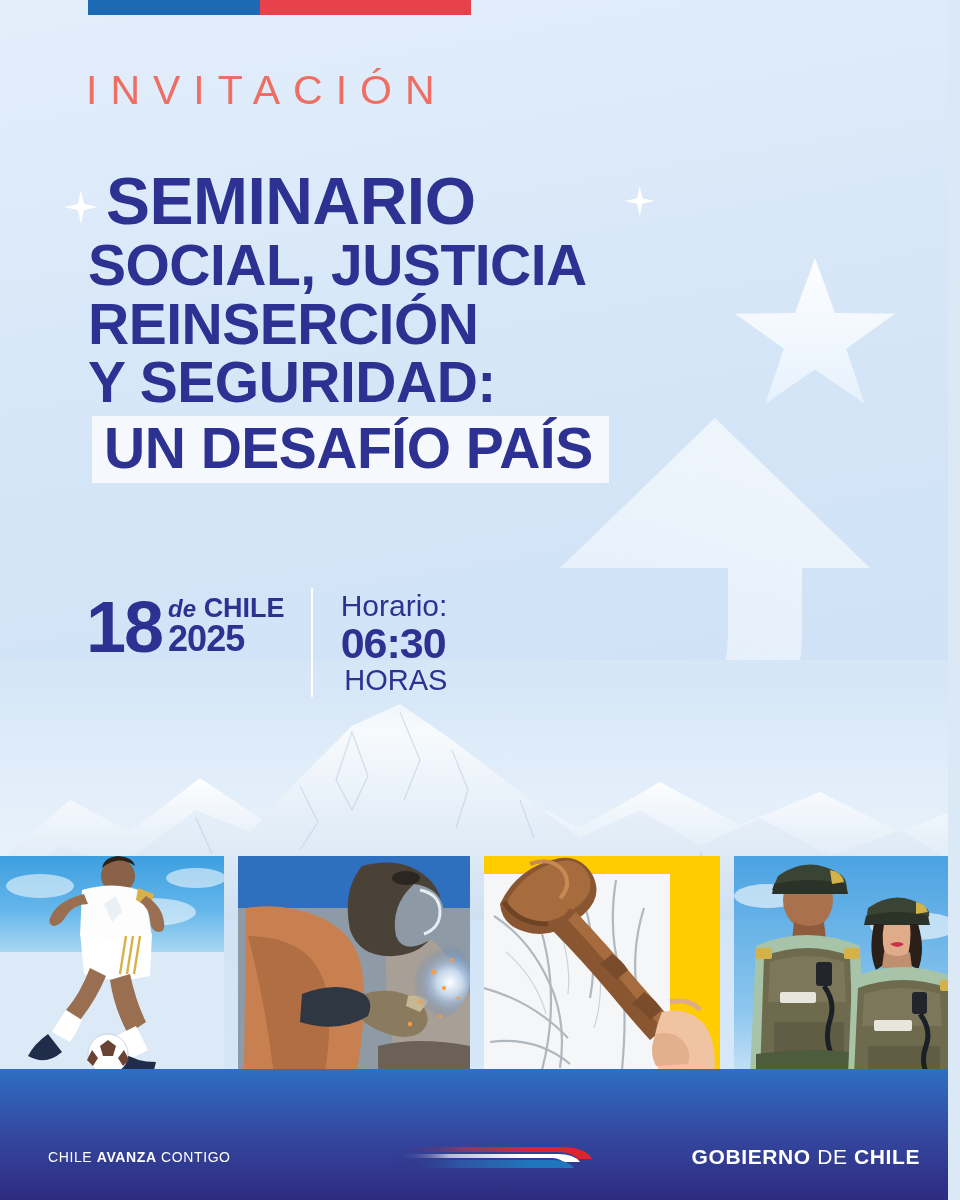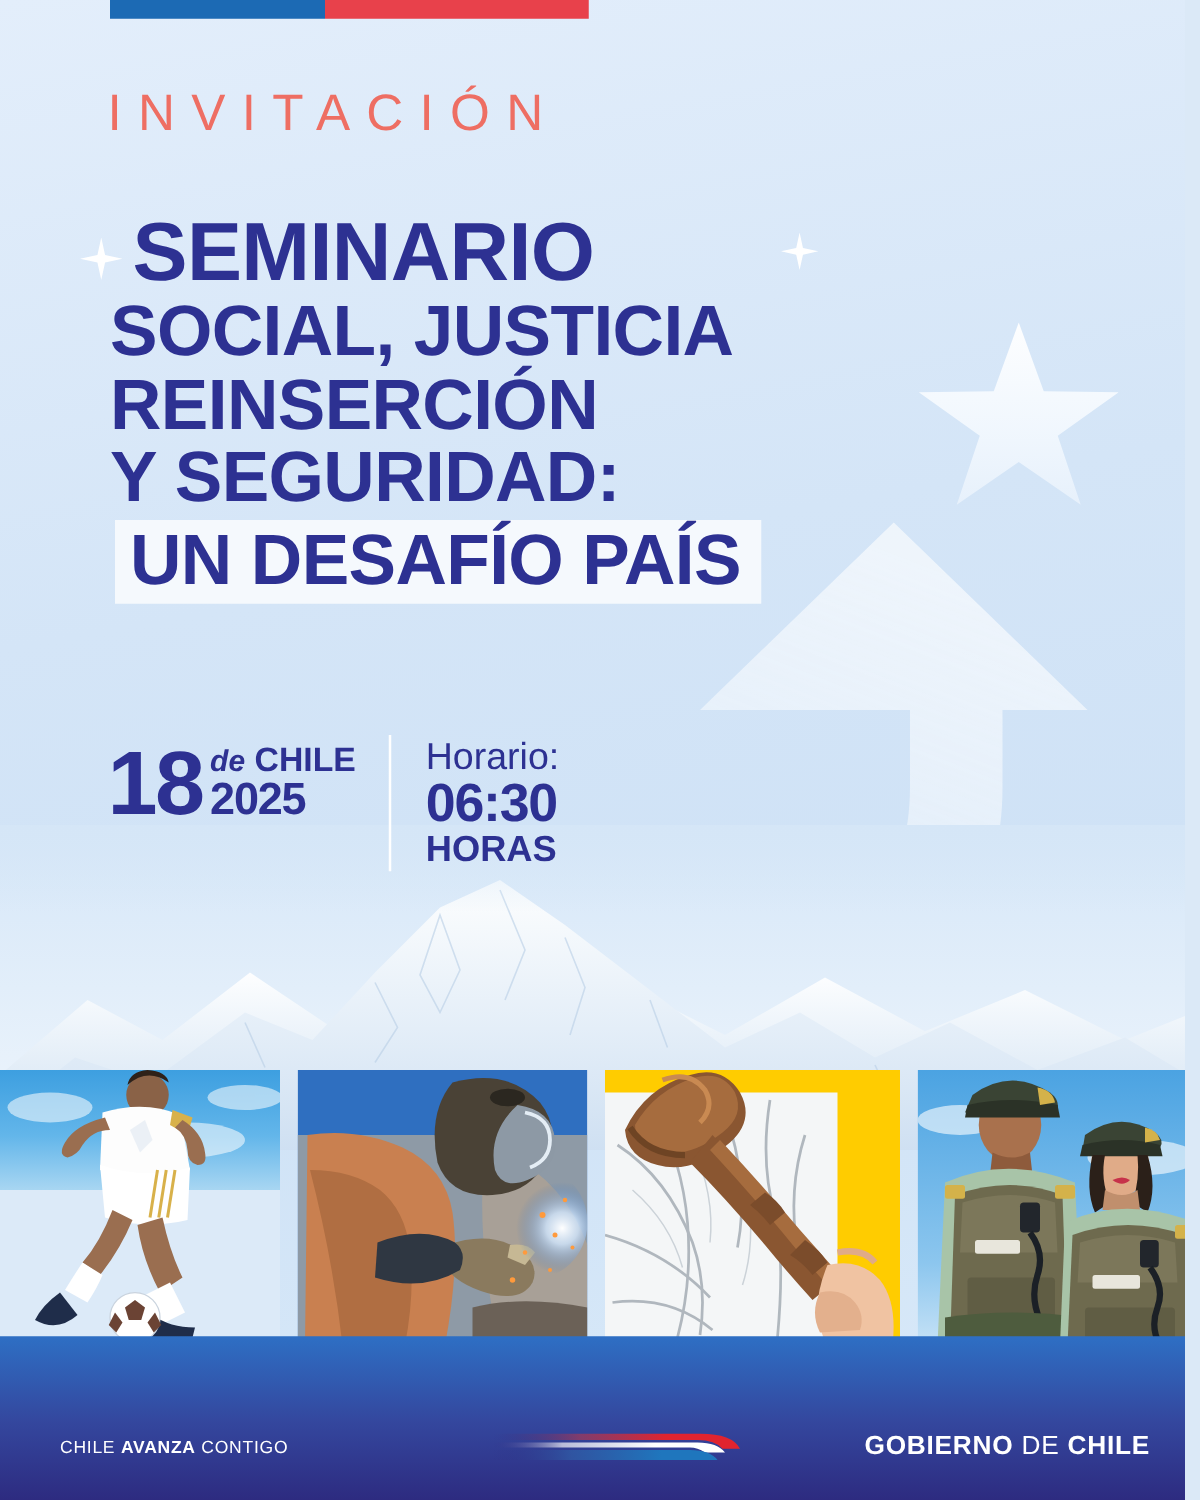--- a/index.html
+++ b/index.html
@@ -117,21 +117,21 @@
   .d-main { display: flex; align-items: flex-end; }
   .d-18 { font-size: 72px; font-weight: 700; line-height: .85; letter-spacing: -2px; }
   .d-right { display: block; padding-left: 6px; padding-bottom: 2px; }
   .d-dejulio { font-size: 27px; font-weight: 700; line-height: 1.05; white-space: nowrap; }
   .d-dejulio .de { font-style: italic; font-weight: 700; font-size: 24px; }
   .d-2025 { font-size: 36px; font-weight: 700; line-height: .95; letter-spacing: -1px; }
 
   .time-col { padding-top: 2px; }
   .t-label { font-size: 30px; font-weight: 400; line-height: 1.05; }
   .t-value { font-size: 43px; font-weight: 700; line-height: 1.02; letter-spacing: -1px; }
-  .t-unit  { font-size: 29px; font-weight: 700; line-height: 1.1; }
+  .t-unit  { font-size: 29px; font-weight: 400; line-height: 1.1; text-align: right; }
 
   .stream-col { padding-top: 2px; }
   .s-text { font-size: 30px; font-weight: 400; line-height: 1.22; }
 
   
   .photos {
     position: absolute; left: 0; top: 856px;
     width: 960px; height: 220px;
     display: flex;
     z-index: 12;

